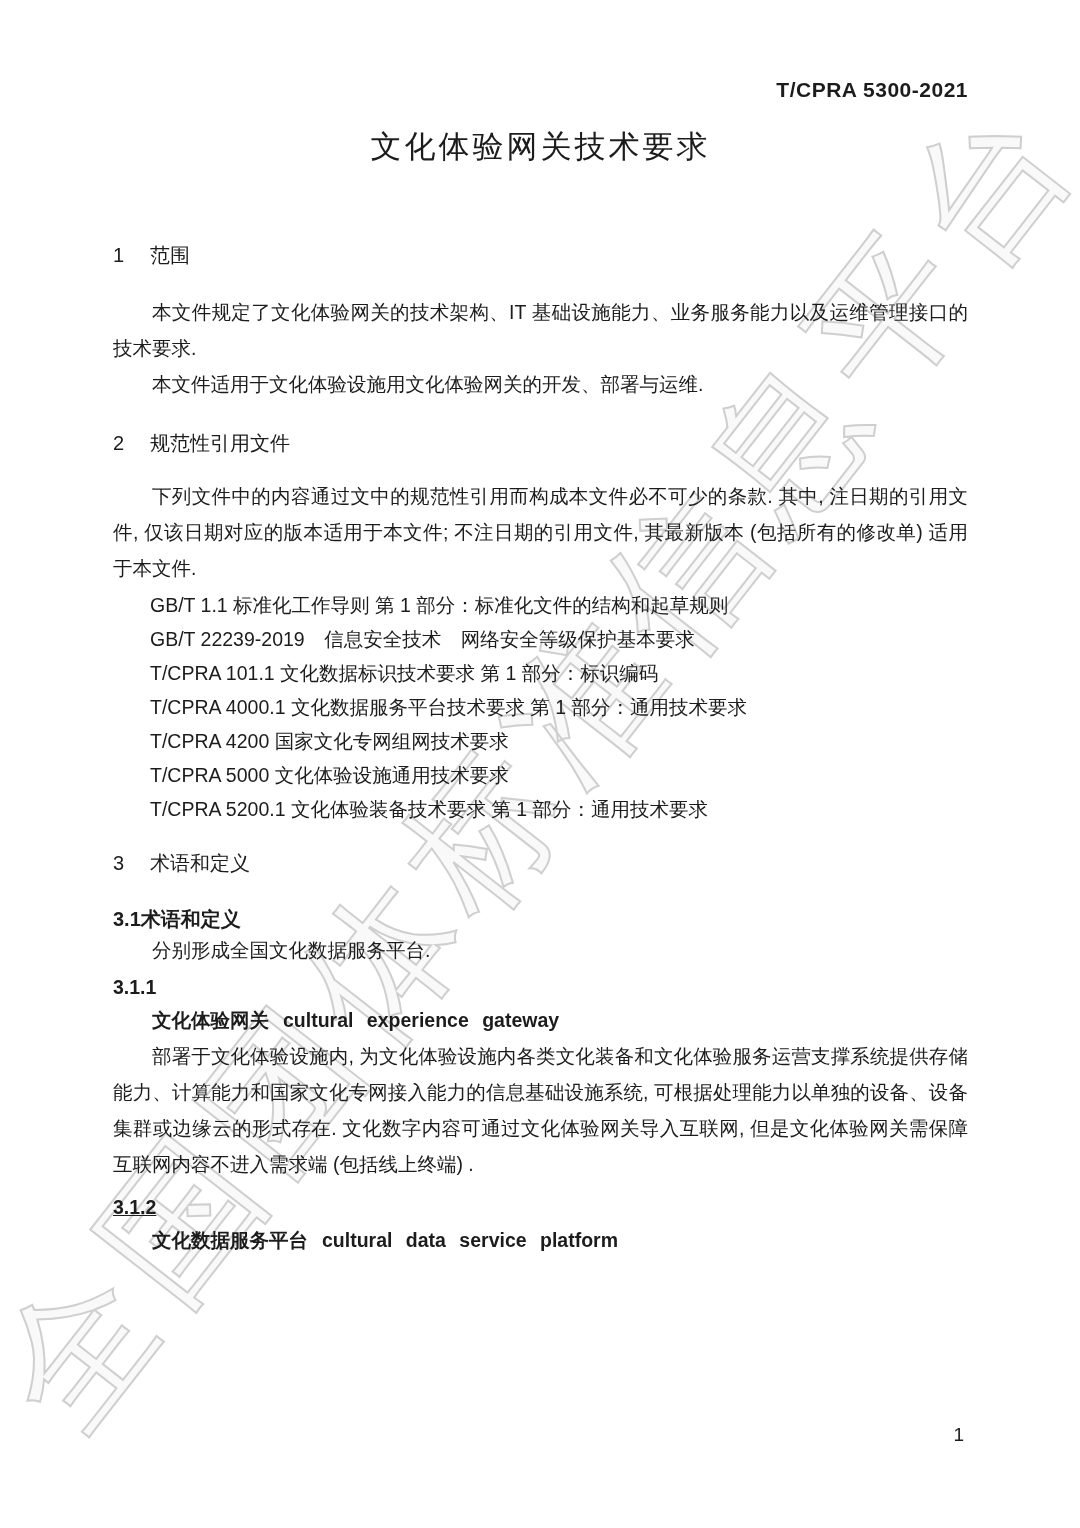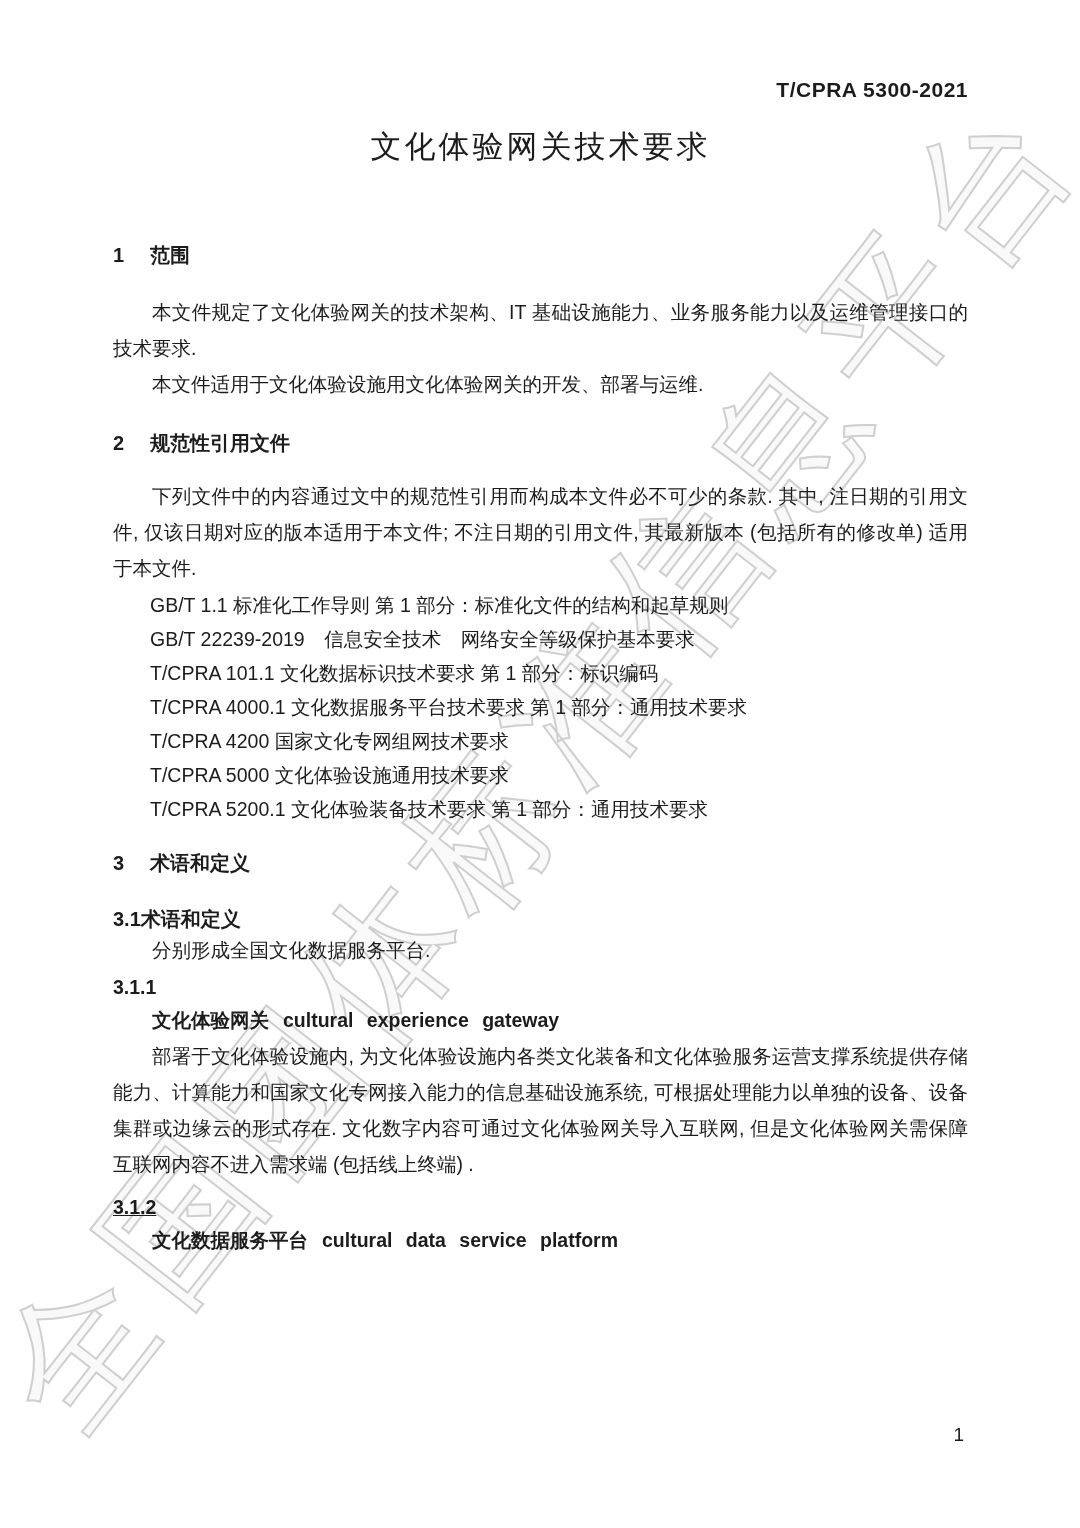--- a/index.html
+++ b/index.html
@@ -42,21 +42,21 @@
   .title {
     text-align: center;
     font-size: 31px;
     font-weight: 400;
     letter-spacing: 3px;
     margin-top: 24px;
     line-height: 42px;
   }
   .sec-h {
     font-size: 20px;
-    font-weight: 700;
+    font-weight: 400;
     line-height: 26px;
   }
   .sec-h .sec-num { display: inline-block; min-width: 37px; }
   .sec-h.s1 { margin-top: 74px; }
   .sec-h.s2 { margin-top: 28px; }
   .sec-h.s3 { margin-top: 24px; }
   .sub-h {
     font-size: 20px;
     font-weight: 700;
     line-height: 26px;

